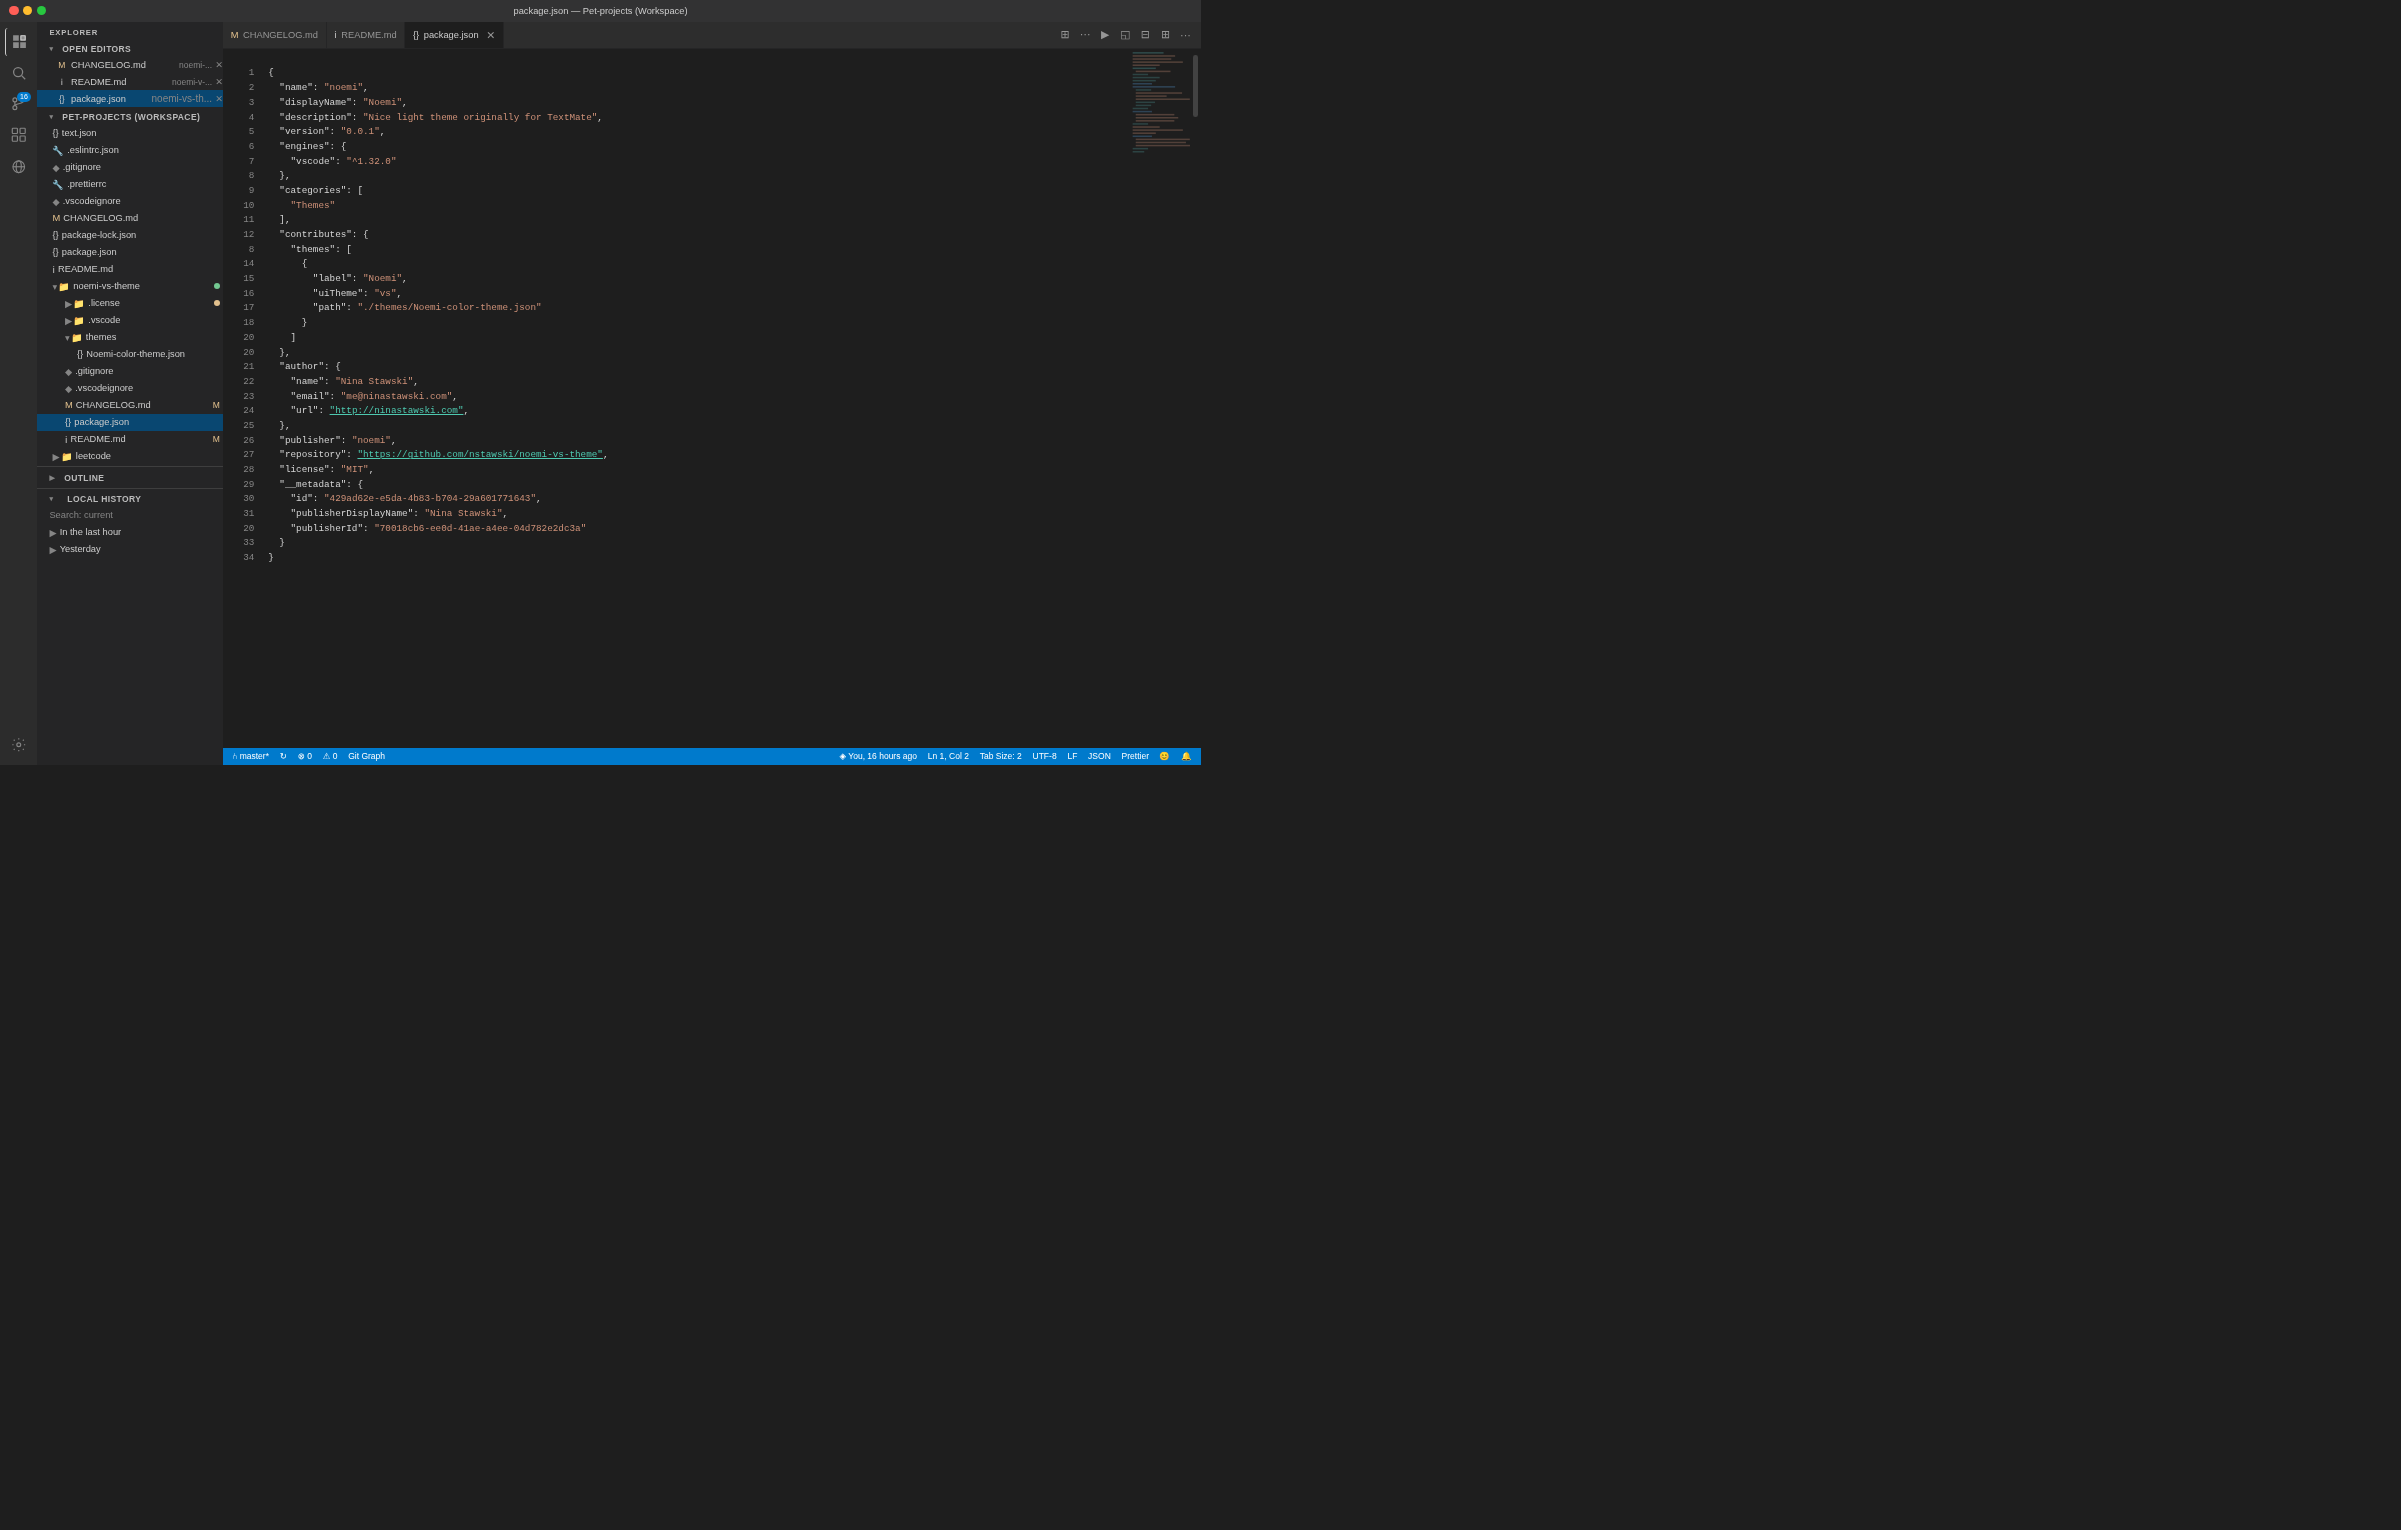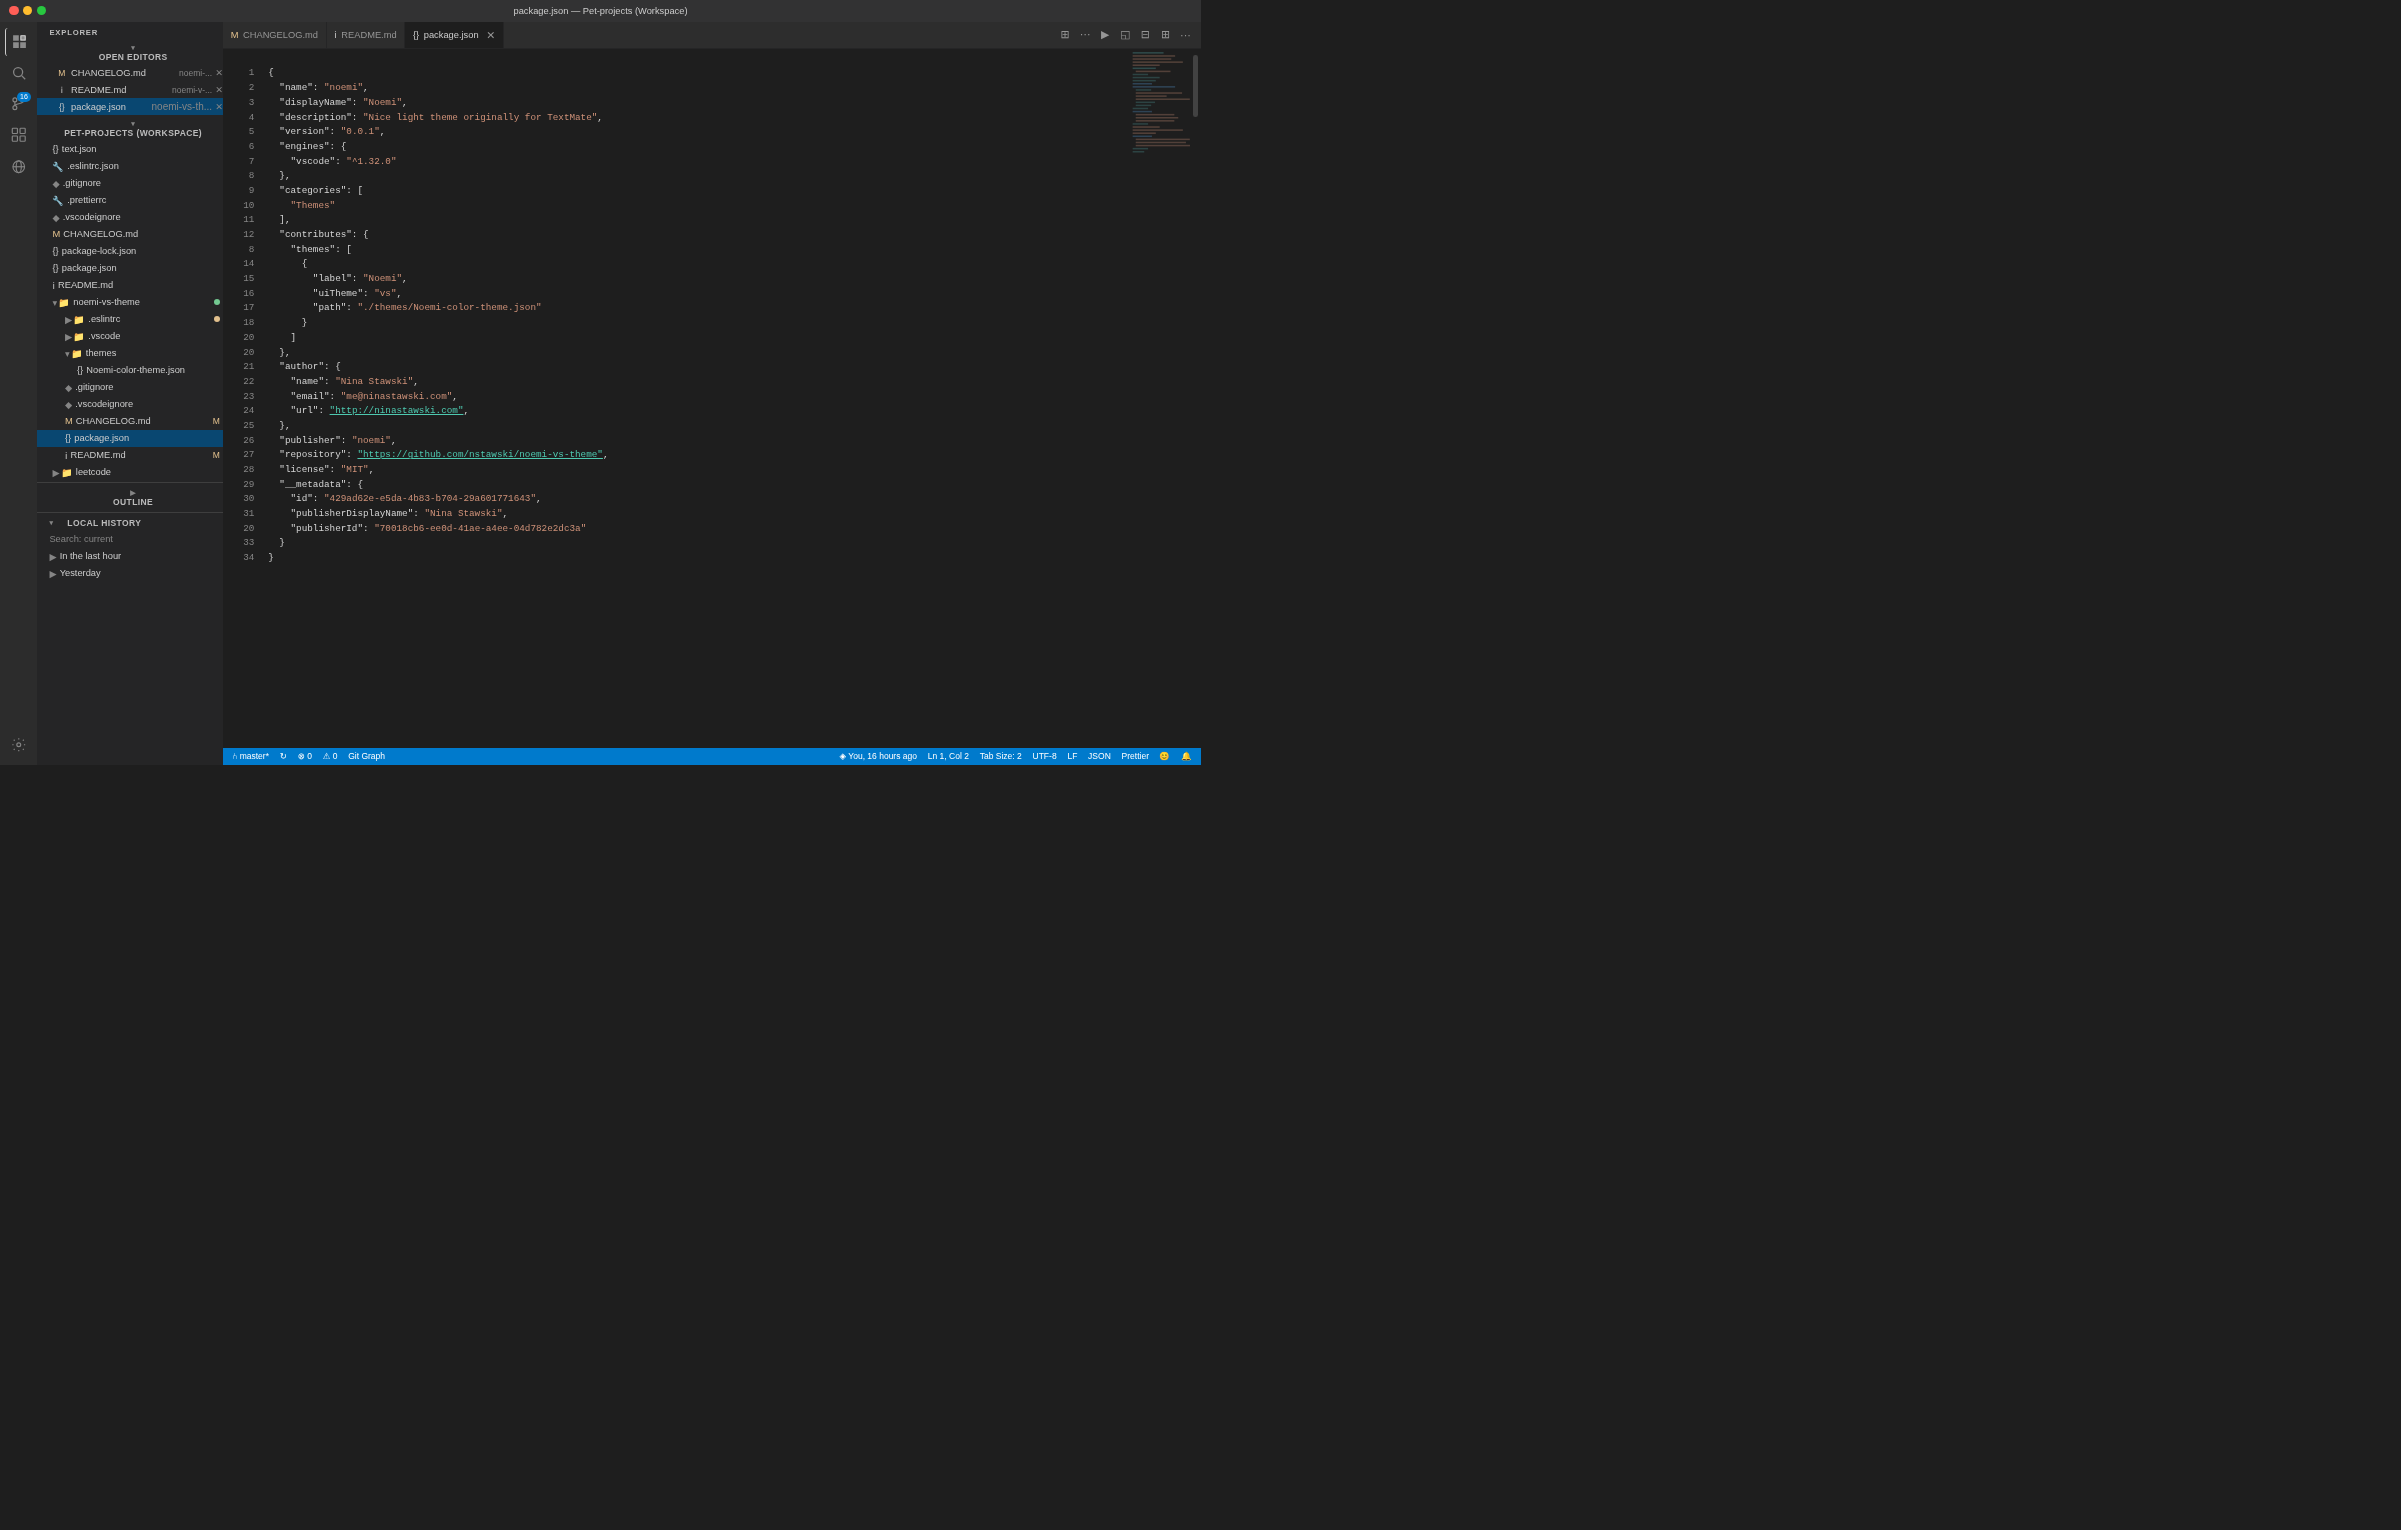--- a/index.html
+++ b/index.html
@@ -109,23 +109,22 @@
     }
     .sidebar-section-header {
       padding: 2.3px 6.2px 2.3px 12.4px;
       font-size: 8.5px;
       font-weight: 700;
       letter-spacing: 0.4px;
       color: #bbbbbb;
       cursor: pointer;
       display: flex;
       align-items: center;
-      gap: 0;
+      gap: 9px;
       text-transform: uppercase;
-      flex-direction: column;
     }
     .chevron {
       font-size: 7px;
       color: #858585;
     }
 
     .tree-item {
       display: flex;
       align-items: center;
       padding: 0.8px 0;
@@ -464,21 +463,21 @@
       <div class="tree-item" style="padding-left:15.5px;">
         <span style="color:#858585;margin-right:1.5px;">▾</span>
         <span style="color:#e8c17d;margin-right:3.1px;">📁</span>
         <span class="label">noemi-vs-theme</span>
         <div class="badge-dot badge-untracked" style="margin-left:3.1px;"></div>
       </div>
 
       <div class="tree-item" style="padding-left:28px;">
         <span style="color:#858585;margin-right:1.5px;">▶</span>
         <span style="color:#e8c17d;margin-right:3.1px;">📁</span>
-        <span class="label">.eslintrc</span>
+        <span class="label">.license</span>
         <div class="badge-dot badge-modified" style="margin-left:3.1px;"></div>
       </div>
 
       <div class="tree-item" style="padding-left:28px;">
         <span style="color:#858585;margin-right:1.5px;">▶</span>
         <span style="color:#e8c17d;margin-right:3.1px;">📁</span>
         <span class="label">.vscode</span>
       </div>
 
       <div class="tree-item" style="padding-left:28px;">

